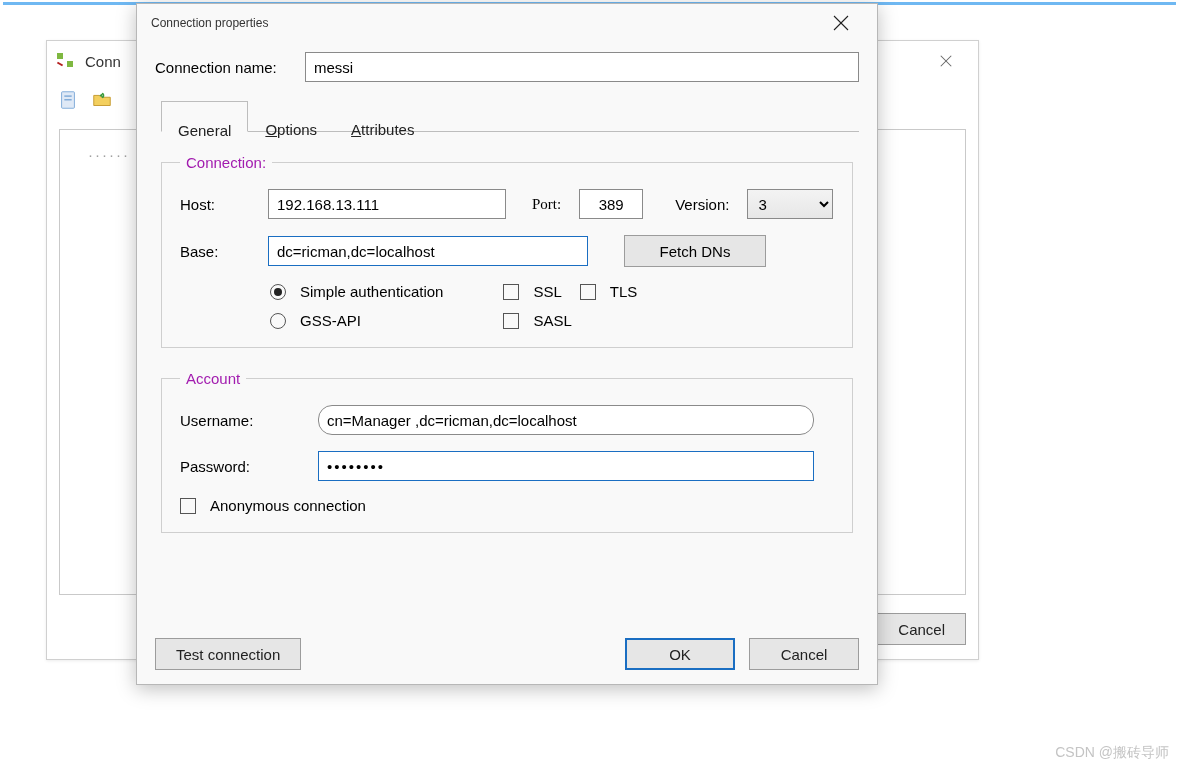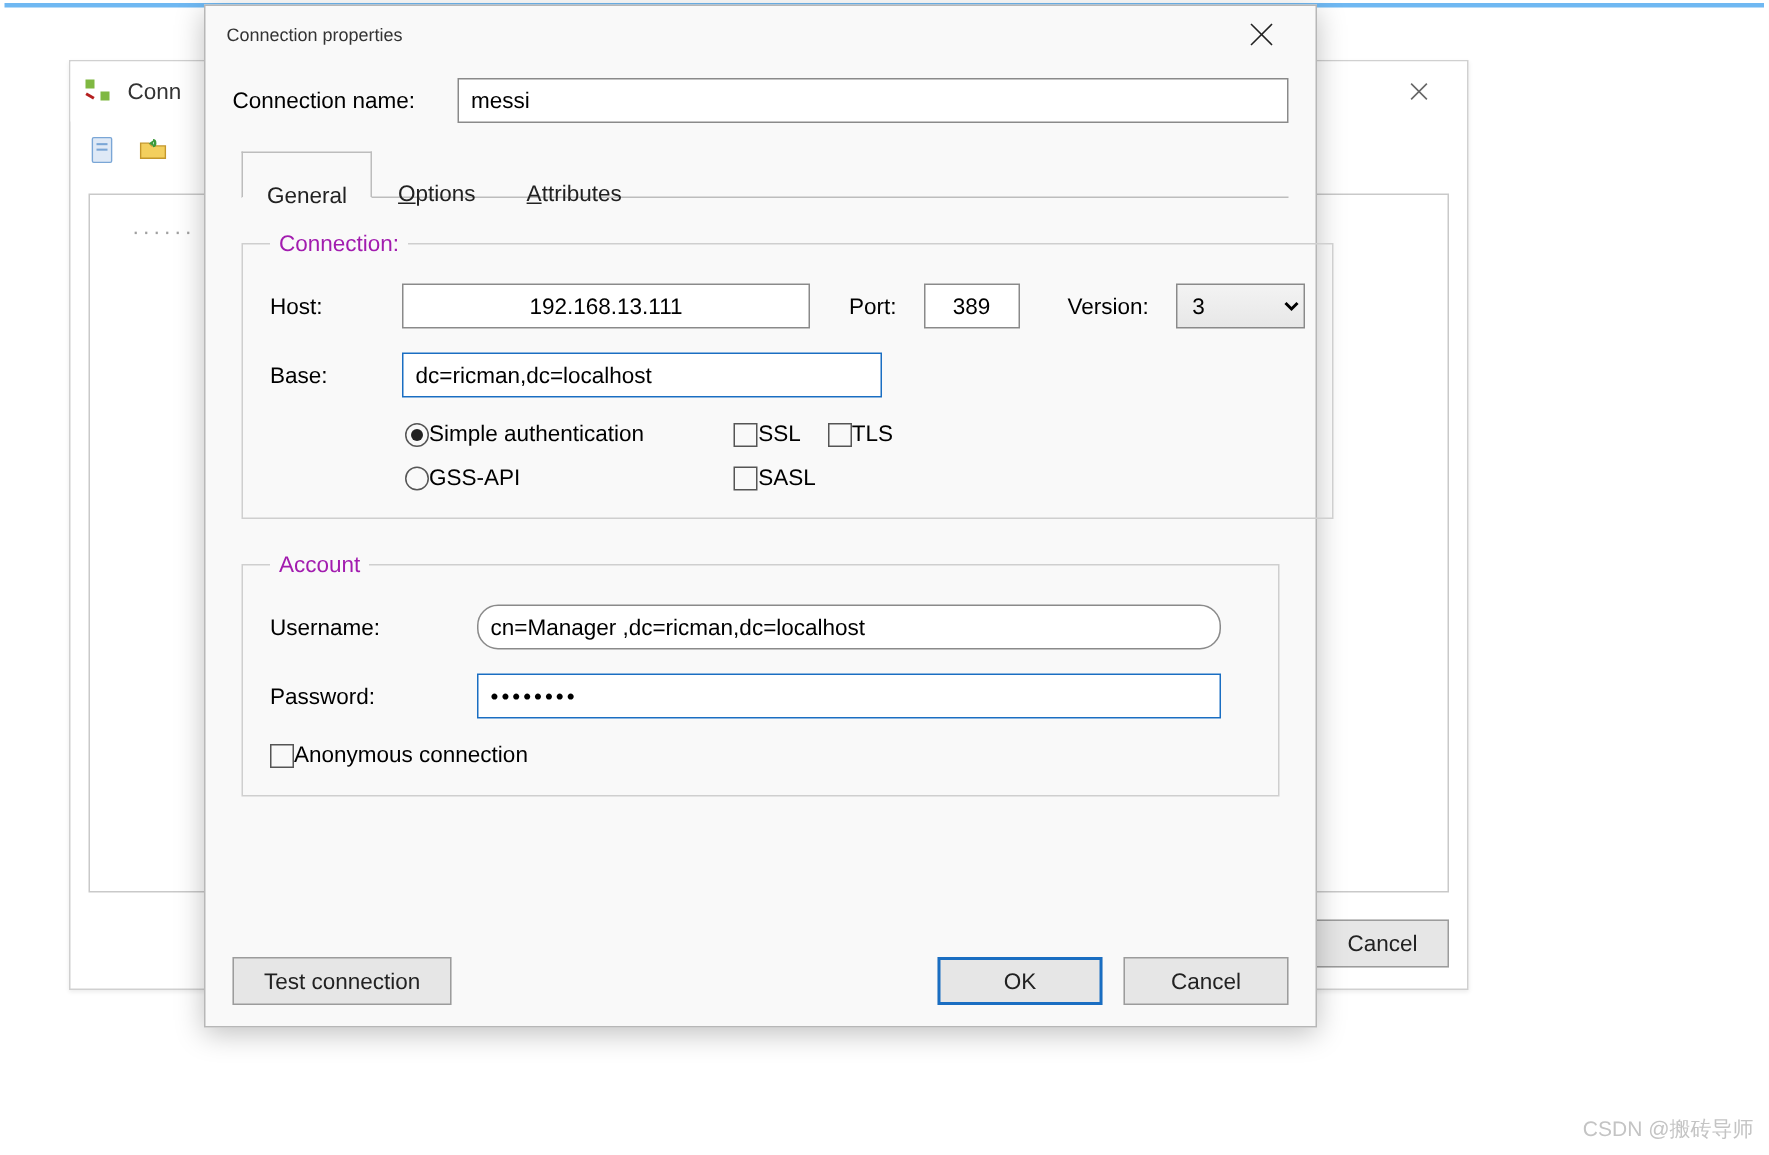--- a/index.html
+++ b/index.html
@@ -66,49 +66,49 @@
   .tab { padding:20px 16px 0 16px; border:1px solid transparent; border-bottom:none; color:#222; cursor:pointer; }
   .tab.active { background:#f9f9f9; border:1px solid #bdbdbd; border-bottom:1px solid #f9f9f9; position:relative; top:1px; }
   .tab .ul { text-decoration:underline; }
 
   fieldset { border:1px solid #cfcfcf; margin:22px 6px 10px 6px; padding:18px 18px 18px 18px; }
   legend { padding:0 6px; color:#a21caf; }
 
   .row { display:flex; align-items:center; margin-bottom:16px; gap:18px; }
   .lbl { display:inline-block; }
   .lbl-host { width:70px; }
-  .lbl-port { margin-left:8px; }
+  .lbl-port { margin-left:8px;font-family:Liberation Serif, serif; }
   .lbl-version { margin-left:14px; }
   .lbl-account { width:120px; }
 
   input[type=text], input[type=password] {
     border:1px solid #8a8a8a; height:30px; padding:0 8px; background:#fff;
     font-family:inherit; font-size:15px;
   }
-  .host-input { width:272px;text-align:center; }
+  .host-input { width:238px; }
   .port-input { width:64px;text-align:center; }
   .base-input { width:320px; border:1px solid #1a6ec2 !important; }
   .username-input { width:496px;border-radius:14px; }
   .password-input { width:496px; border:1px solid #1a6ec2 !important; letter-spacing:2px; }
 
   select {
     width:86px; height:30px; border:1px solid #8a8a8a; background:linear-gradient(#f3f3f3,#e7e7e7);
     padding:0 6px;
   }
 
   .btn {
     height:32px; border:1px solid #9c9c9c; background:#e6e6e6;
     padding:0 20px; cursor:pointer; color:#222;
   }
   .btn-primary { border:2px solid #1a6ec2; background:#e6e6e6; padding:0 16px; }
   .btn-fetch { width:142px; margin-left:18px; height:32px; background:#e6e6e6; border:1px solid #9c9c9c; }
 
   .auth-grid { display:flex; gap:60px; margin-left:90px; }
   .auth-col { display:flex; flex-direction:column; gap:12px; }
-  .radio, .check { display:flex; align-items:center; gap:0; cursor:pointer; white-space:nowrap; }
+  .radio, .check { display:flex; align-items:center; gap:14px; cursor:pointer; white-space:nowrap; }
 
   .radio-ind { width:16px; height:16px; border:1.5px solid #555; border-radius:50%; display:flex; align-items:center; justify-content:center; flex-shrink:0; }
   .radio-ind.checked::after { content:""; width:8px; height:8px; background:#222; border-radius:50%; }
   .check-ind { width:16px; height:16px; border:1.5px solid #555; flex-shrink:0; }
 
   .dlg-footer { position:absolute; left:18px; right:18px; bottom:14px; display:flex; align-items:center; }
   .dlg-footer .spacer { flex:1; }
   .dlg-footer .btn { min-width:110px; }
   .dlg-footer .btn + .btn { margin-left:14px; }
 
@@ -199,20 +199,21 @@
         <input class="port-input" type="text" value="389" style="">
         <span class="lbl lbl-version">Version:</span>
         <select>
           <option>3</option>
         </select>
       </div>
 
       <div class="row">
         <span class="lbl lbl-host">Base:</span>
         <input class="base-input" type="text" value="dc=ricman,dc=localhost" style="">
+        <button class="btn-fetch">Fetch DNs</button>
       </div>
 
       <div class="auth-grid">
         <div class="auth-col">
           <div class="radio">
             <span class="radio-ind checked"></span>
             <span>Simple authentication</span>
           </div>
           <div class="radio">
             <span class="radio-ind"></span>

